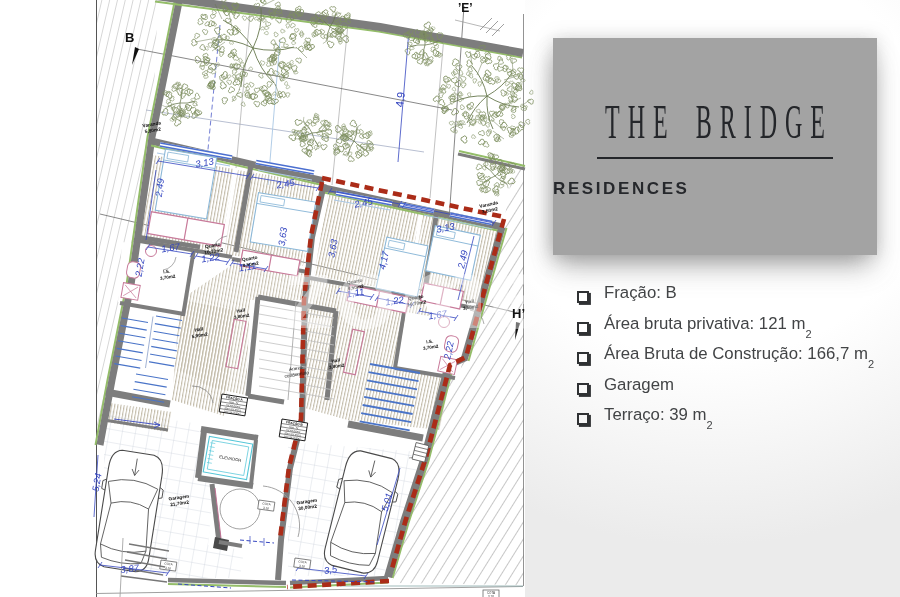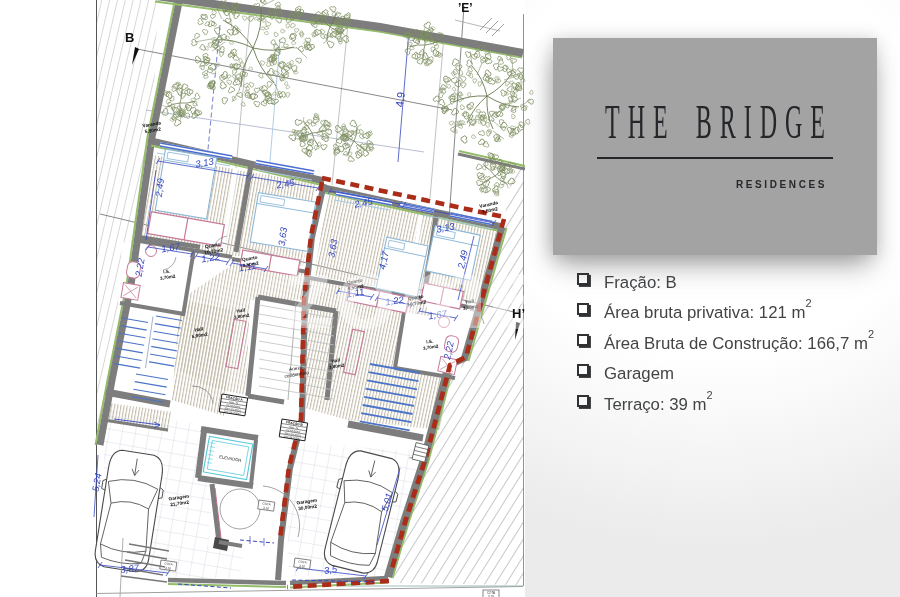--- a/index.html
+++ b/index.html
@@ -5,24 +5,24 @@
 body{width:900px;height:597px;position:relative;overflow:hidden;
   font-family:"Liberation Sans",sans-serif;background:#fff;}
 #rightbg{position:absolute;left:520px;top:0;width:380px;height:597px;
   background:radial-gradient(ellipse 430px 390px at 50% 26%, #ffffff 52%, #ebebeb 100%);}
 #card{position:absolute;left:553px;top:38px;width:324px;height:217px;background:#a3a3a3;
   box-shadow:0 16px 26px -5px rgba(95,95,95,.42), 0 0 16px rgba(125,125,125,.28), -9px 10px 20px -7px rgba(110,110,110,.28);}
 #brand{position:absolute;left:-184px;top:56px;width:700px;text-align:center;
   font-family:"Liberation Serif",serif;font-weight:400;color:#24262a;
   font-size:48px;letter-spacing:16px;transform:scaleX(.50);transform-origin:50% 50%;white-space:nowrap;}
 #divider{position:absolute;left:44px;top:119px;width:236px;height:2px;background:#24262a;}
-#resid{position:absolute;left:0;top:141px;width:274px;text-align:right;
-  font-weight:bold;font-size:10px;letter-spacing:2.6px;color:#26282c;}
+#resid{position:absolute;left:0;top:141px;width:274px;text-align:left;
+  font-weight:bold;font-size:17px;letter-spacing:2.6px;color:#26282c;}
 #list{position:absolute;left:577px;top:272.8px;color:#424446;font-size:16.8px;white-space:nowrap;}
-.it{height:30.5px;display:flex;align-items:flex-start;}
+.it{height:30.5px;display:flex;align-items:flex-end;}
 .bx{display:inline-block;width:8px;height:8px;border:2px solid #2f3133;
   box-shadow:1.9px 1.9px 0 0 #2f3133;margin-right:15px;flex:0 0 auto;}
 .it sup{font-size:11px;vertical-align:5px;line-height:0;}
 </style></head>
 <body>
 
 <div id="rightbg"></div>
 
 <svg id="plan" width="900" height="597" viewBox="0 0 900 597" style="position:absolute;left:0;top:0">
 <defs>

